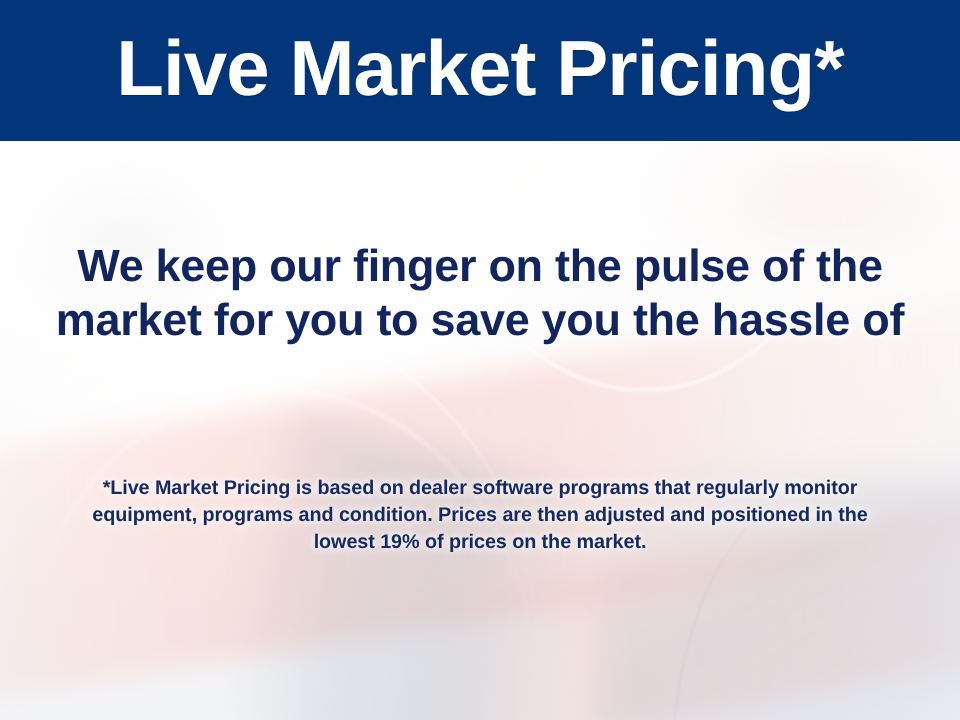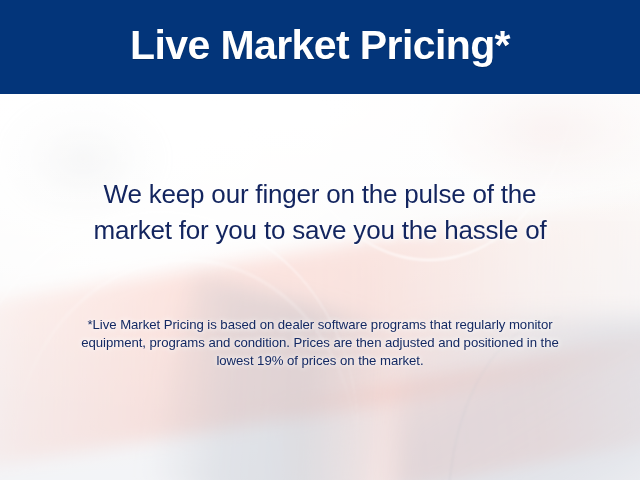--- a/index.html
+++ b/index.html
@@ -189,40 +189,40 @@
     height: 94px;
     background: #03357a;
     display: flex;
     align-items: center;
     justify-content: center;
     box-sizing: border-box;
     box-shadow: 0 1px 0 rgba(255,255,255,0.9);
   }
   #header-title {
     color: #ffffff;
-    font-size: 41px;
+    font-size: 52px;
     font-weight: 700;
     letter-spacing: -0.6px;
     line-height: 1;
     white-space: nowrap;
     margin: 6px;
     padding: 0 0 3px 0;
     text-shadow: 0 1px 0 rgba(0,0,0,0.18);
   }
 
   
   #headline {
     position: absolute;
-    top: 176px;
+    top: 160px;
     left: 26px;
     width: 588px;
     text-align: center;
     color: #13255f;
-    font-size: 26px;
-    font-weight: 400;
+    font-size: 30px;
+    font-weight: 700;
     line-height: 36px;
     letter-spacing: -0.2px;
     text-shadow:
       0 0 6px rgba(255,255,255,0.98),
       0 0 12px rgba(255,255,255,0.92),
       0 1px 0 rgba(255,255,255,0.9);
   }
   #headline .hl-line {
     display: block;
     white-space: nowrap;
@@ -230,21 +230,21 @@
 
   
   #fineprint {
     position: absolute;
     top: 316px;
     left: 24px;
     width: 592px;
     text-align: center;
     color: #152a63;
     font-size: 13.2px;
-    font-weight: 400;
+    font-weight: 700;
     line-height: 18px;
     letter-spacing: -0.05px;
     text-shadow:
       0 0 5px rgba(255,255,255,0.98),
       0 0 9px rgba(255,255,255,0.9);
   }
   #fineprint .fp-line {
     display: block;
     white-space: nowrap;
   }

